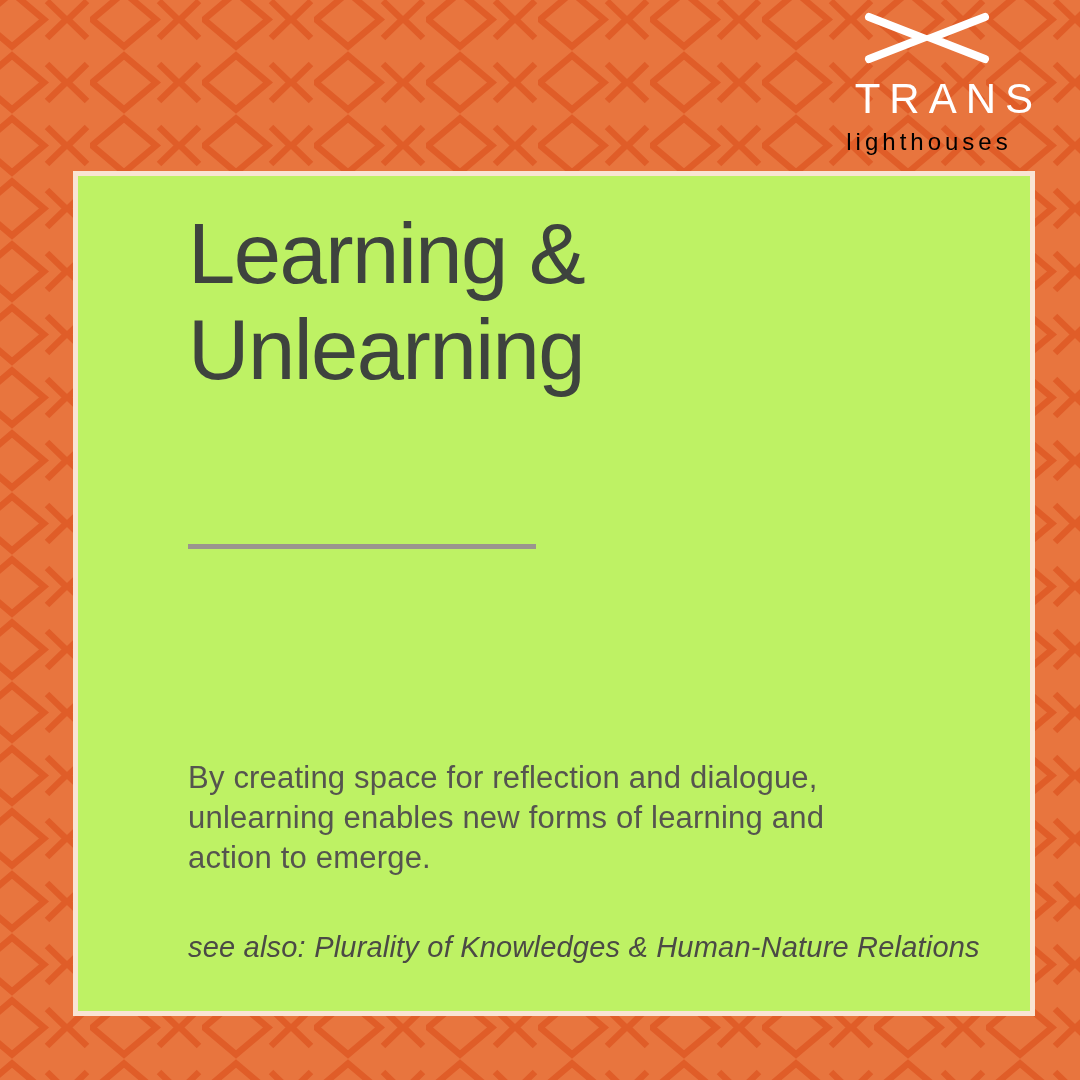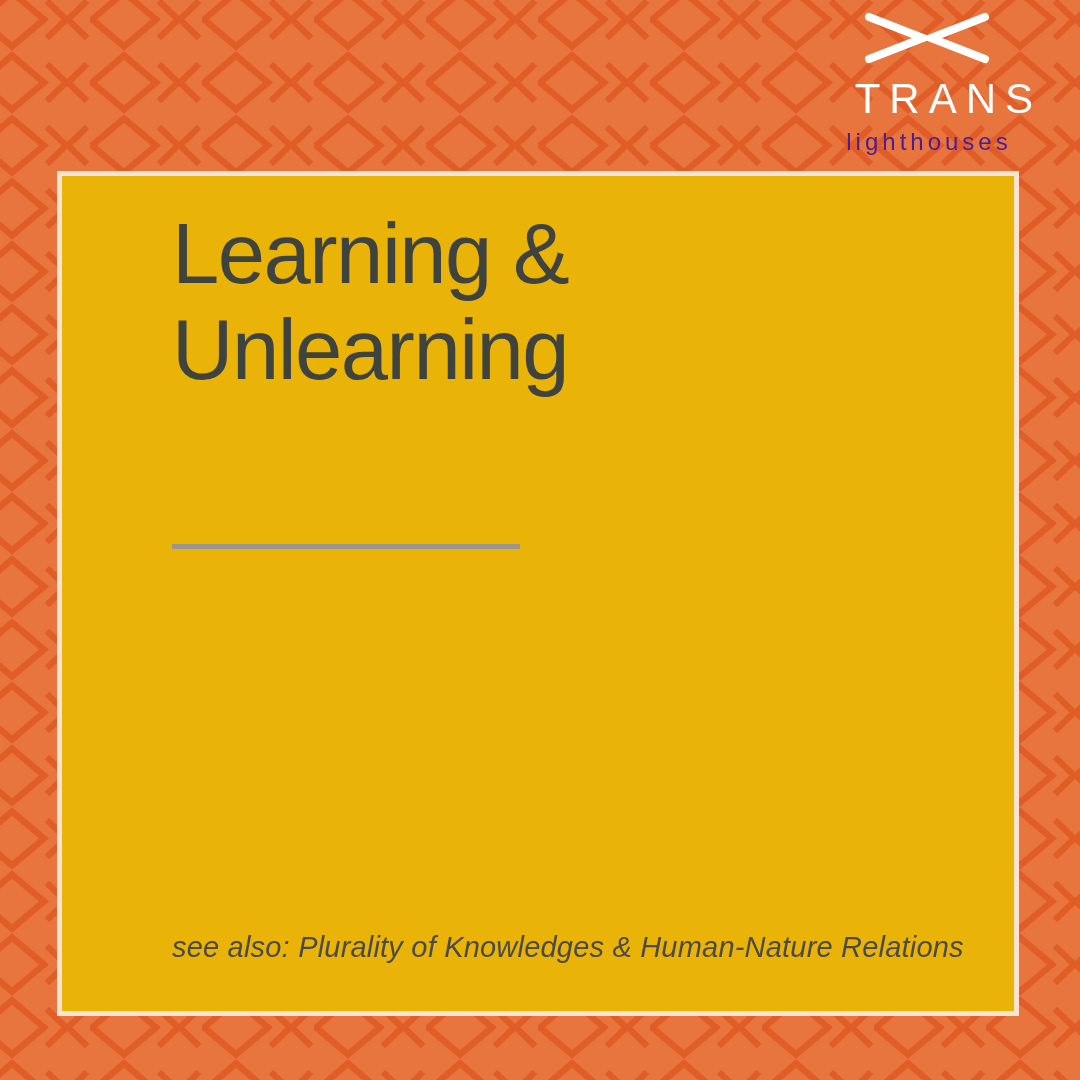--- a/index.html
+++ b/index.html
@@ -44,33 +44,33 @@
     line-height: 1;
     text-align: right;
   }
   .logo-sub {
     display: block;
     margin-top: 10px;
     font-size: 24px;
     font-weight: 400;
     letter-spacing: 4px;
     text-indent: 4px;
-    color: #4c1d95;
+    color: #000000;
     line-height: 1;
   }
 
   
   .card {
     position: absolute;
-    left: 57px;
+    left: 73px;
     top: 171px;
     width: 962px;
     height: 845px;
     box-sizing: border-box;
-    background: #eab308;
+    background: #bef264;
     border: 5px solid #F9E4D3;
   }
 
   .card-title {
     position: absolute;
     left: 110px;
     top: 30px;
     margin: 0;
     font-size: 85px;
     font-weight: 400;
@@ -167,18 +167,21 @@
   <div class="card">
 
     <h1 class="card-title">Learning &amp;
 Unlearning</h1>
 
 
 
     <div class="divider"></div>
 
 
+    <p class="body-par par-2">By creating space for reflection and dialogue,
+unlearning enables new forms of learning and
+action to emerge.</p>
 
     <div class="see-also">see also: Plurality of Knowledges &amp; Human-Nature Relations</div>
 
   </div>
 
 </div>
 
 </body></html>

